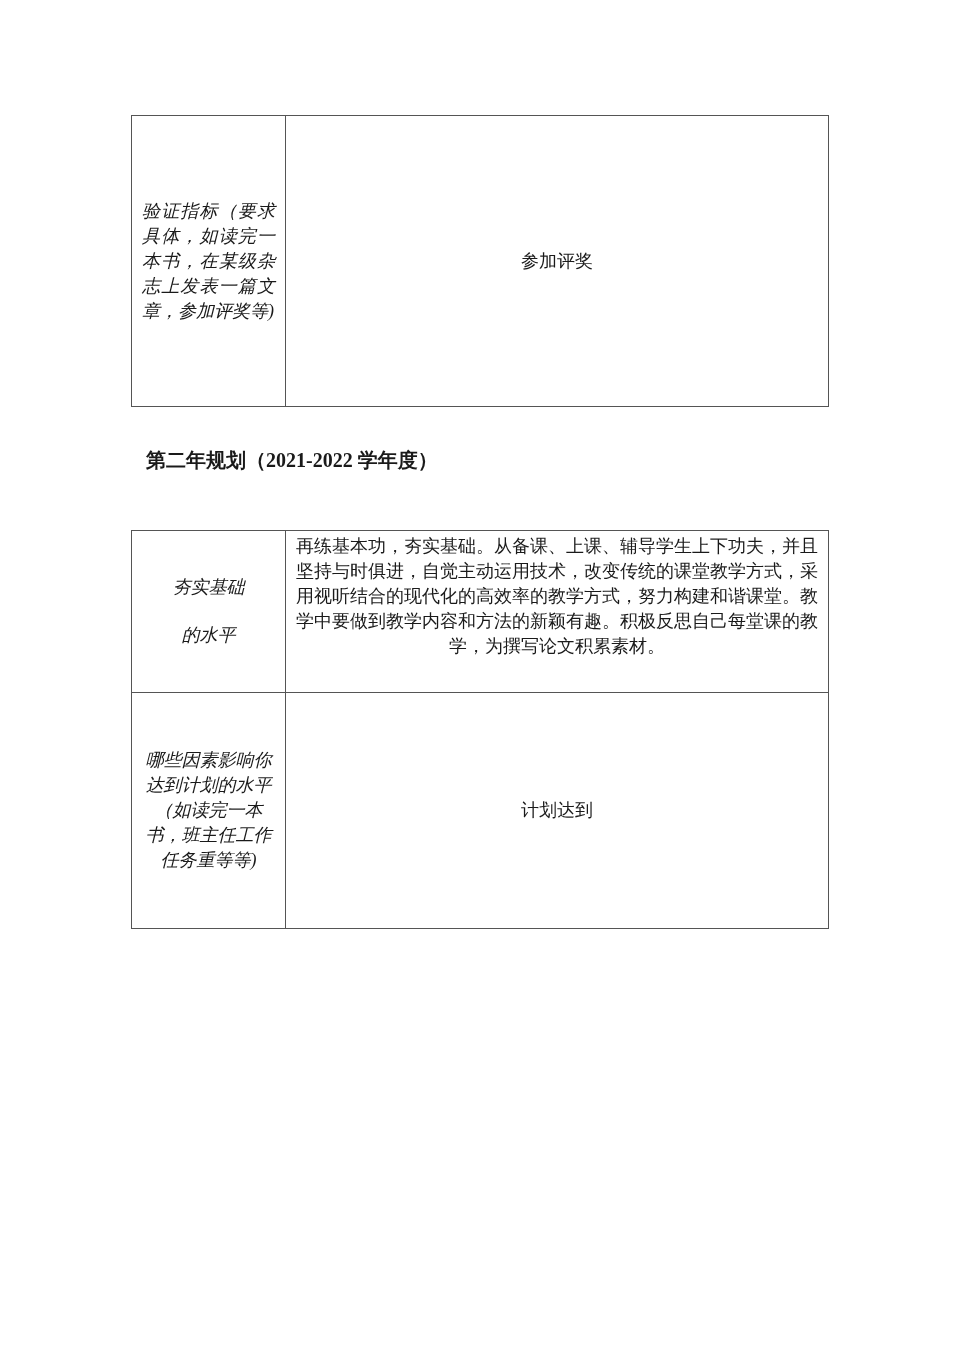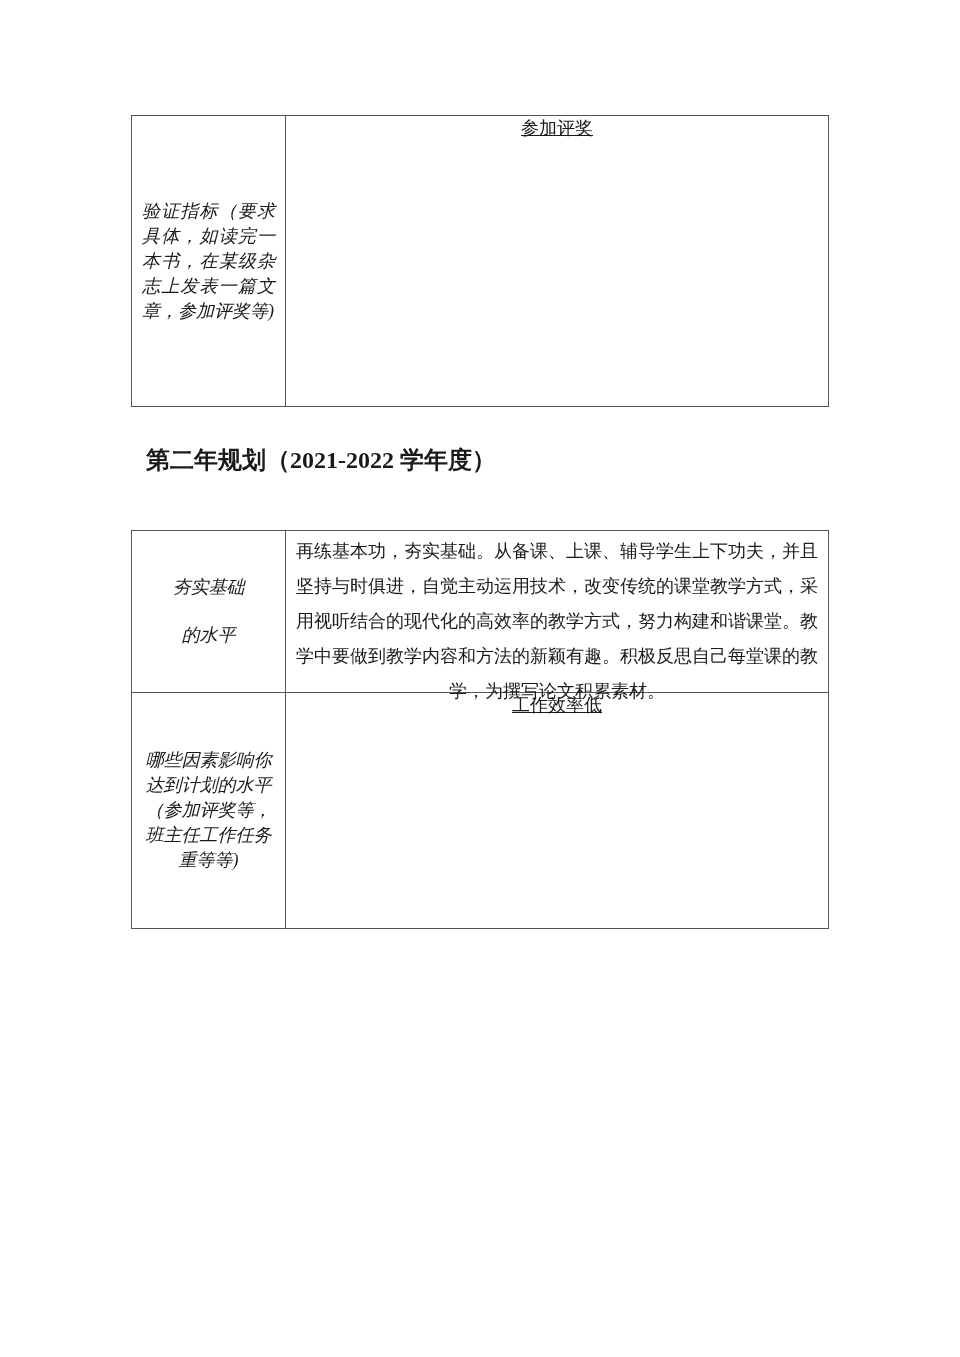--- a/index.html
+++ b/index.html
@@ -60,38 +60,37 @@
   }
   .label-center {
     padding: 0 9px;
     text-align: center;
   }
   .label-two-line { text-align: center; }
   .label-two-line .line { display: block; }
   .label-two-line .line + .line { margin-top: 23px; }
   .value-centered {
     display: flex;
-    align-items: flex-start;
+    align-items: center;
     justify-content: center;
     text-align: center;
-    text-decoration: underline;
   }
   .value-paragraph {
     padding: 3px 10px 0 10px;
     text-align: justify;
     text-align-last: center;
     text-justify: inter-character;
-    line-height: 35px;
+    line-height: 25px;
   }
   .section-heading {
     position: absolute;
     left: 146px;
     top: 448px;
     margin: 0;
-    font-size: 24px;
+    font-size: 20px;
     line-height: 24px;
     font-weight: 700;
     color: #1a1a1a;
     white-space: nowrap;
   }
 </style>
 </head>
 <body>
 
 <div class="page">
@@ -116,21 +115,21 @@
           <span class="line">夯实基础</span>
           <span class="line">的水平</span>
         </div>
       </div>
       <div class="cell cell-value">
         <div class="value-paragraph">再练基本功，夯实基础。从备课、上课、辅导学生上下功夫，并且坚持与时俱进，自觉主动运用技术，改变传统的课堂教学方式，采用视听结合的现代化的高效率的教学方式，努力构建和谐课堂。教学中要做到教学内容和方法的新颖有趣。积极反思自己每堂课的教学，为撰写论文积累素材。</div>
       </div>
     </div>
     <div class="tbl-row row-factors">
       <div class="cell cell-label">
-        <div class="label-center">哪些因素影响你达到计划的水平（参加评奖等，班主任工作任务重等等)</div>
+        <div class="label-center">哪些因素影响你达到计划的水平（如读完一本书，班主任工作任务重等等)</div>
       </div>
       <div class="cell cell-value value-centered">
-        <span>工作效率低</span>
+        <span>计划达到</span>
       </div>
     </div>
   </section>
 
 </div>
 
 </body></html>

